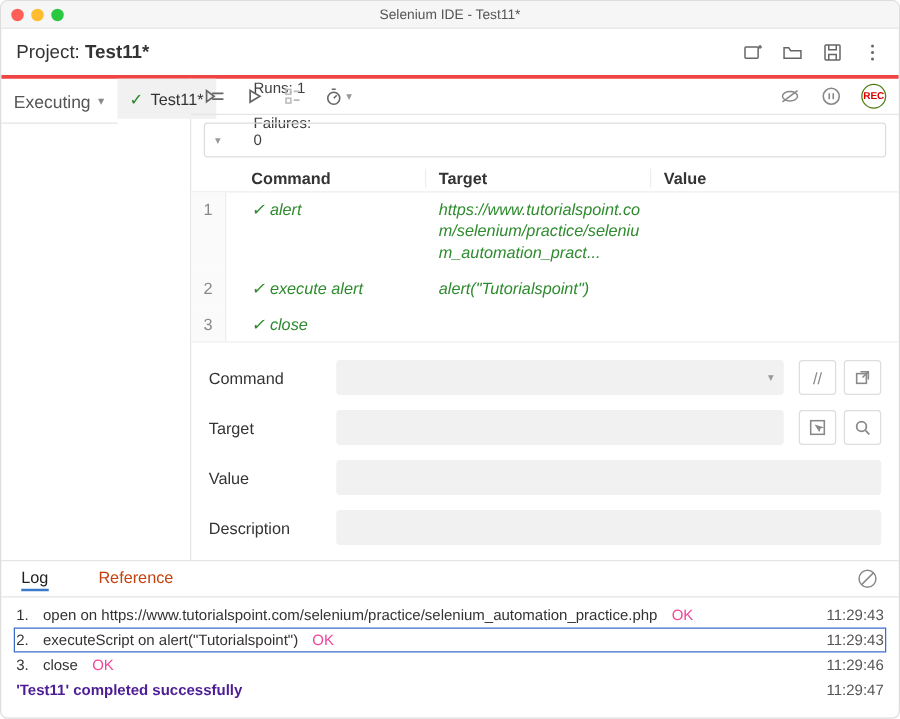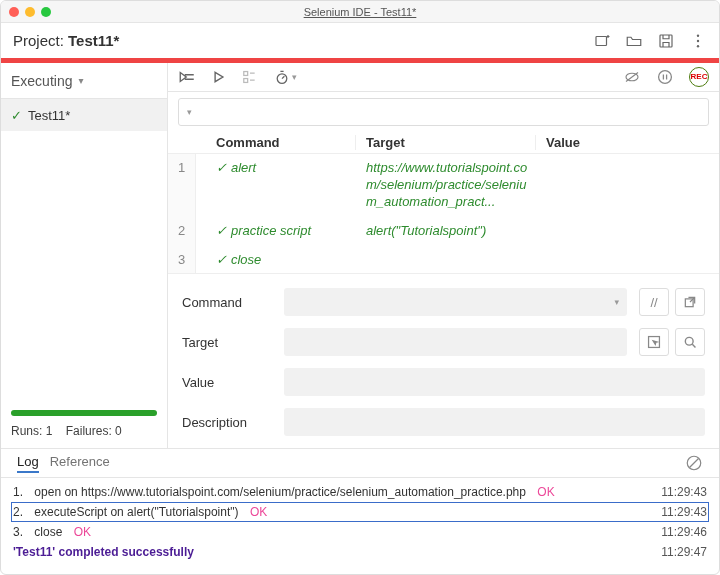--- a/index.html
+++ b/index.html
@@ -1,29 +1,29 @@
 <!DOCTYPE html>
 <html><head>
 <meta charset="utf-8">
 <style>
   * { box-sizing: border-box; margin: 0; padding: 0; font-family: -apple-system, BlinkMacSystemFont, "Segoe UI", Helvetica, Arial, sans-serif; }
   body { width: 720px; height: 575px; background: #fff; font-size: 13px; color: #333; overflow: hidden; border: 1px solid #ddd; border-radius: 6px; }
   .titlebar { height: 22px; display: flex; align-items: center; padding: 0 8px; border-bottom: 1px solid #e5e5e5; background: #f6f6f6; position: relative; }
   .traffic { display: flex; gap: 6px; }
   .dot { width: 10px; height: 10px; border-radius: 50%; }
   .dot.r { background: #ff5f57; } .dot.y { background: #febc2e; } .dot.g { background: #28c840; }
-  .titlebar-title { position: absolute; left: 0; right: 0; text-align: center; font-size: 11px; color: #555; text-decoration: underline; }
-  .projectbar { height: 40px; display: flex; align-items: center; justify-content: space-between; padding: 0 12px; border-bottom: 5px solid #ef4444; }
+  .titlebar-title { position: absolute; left: 0; right: 0; text-align: center; font-size: 11px; color: #555; }
+  .projectbar { height: 40px; display: flex; align-items: center; justify-content: space-between; padding: 0 12px; border-bottom: 3px solid #ef4444; }
   .projectbar .left { font-size: 15px; }
   .projectbar .left b { font-weight: 600; }
   .projectbar .right { display: flex; gap: 14px; align-items: center; }
   .iconbtn { width: 18px; height: 18px; display: inline-flex; align-items: center; justify-content: center; color: #666; cursor: pointer; }
   .iconbtn svg { width: 100%; height: 100%; }
   .main { display: flex; height: 385px; }
-  .sidebar { width: 167px; border-right: 1px solid #e5e5e5; display: flex; flex-direction: column; }
+  .sidebar { width: 152px; border-right: 1px solid #e5e5e5; display: flex; flex-direction: row; }
   .exec-header { height: 36px; display: flex; align-items: center; padding: 0 10px; gap: 6px; border-bottom: 1px solid #e5e5e5; color: #555; font-size: 14px; }
   .exec-header .chev { font-size: 10px; color: #888; }
   .test-row { height: 32px; display: flex; align-items: center; padding: 0 10px; gap: 6px; background: #f1f1f1; font-size: 13px; }
   .check { color: #2e8b2e; font-size: 13px; }
   .spacer { flex: 1; }
   .progress { height: 6px; margin: 0 10px 8px 10px; border-radius: 3px; background: #2aa02a; }
   .stats { padding: 0 10px 10px 10px; font-size: 12px; color: #404040; }
   .content { flex: 1; display: flex; flex-direction: column; }
   .toolbar { height: 36px; display: flex; align-items: center; padding: 0 10px; justify-content: space-between; border-bottom: 1px solid #e5e5e5; }
   .toolbar .grp { display: flex; gap: 16px; align-items: center; }
@@ -42,22 +42,22 @@
   .cmdrow .c { flex: 0 0 160px; padding: 6px 4px 6px 20px; display: flex; gap: 4px; }
   .cmdrow .t { flex: 0 0 180px; padding: 6px 4px 6px 10px; word-break: break-word; white-space: normal; line-height: 1.3; }
   .cmdrow .v { flex: 1; padding: 6px 4px 6px 10px; }
   .form { padding: 14px 14px 0 14px; }
   .frow { display: flex; align-items: center; margin-bottom: 12px; gap: 12px; }
   .frow label { width: 90px; font-size: 13px; color: #333; }
   .frow .field { flex: 1; height: 28px; background: #f1f1f1; border-radius: 3px; }
   .frow .btns { display: flex; gap: 6px; }
   .sqbtn { width: 30px; height: 28px; border: 1px solid #ddd; border-radius: 3px; display: inline-flex; align-items: center; justify-content: center; color: #888; font-size: 13px; }
   .tabs { height: 30px; display: flex; align-items: center; padding: 0 16px; gap: 28px; border-top: 1px solid #e5e5e5; border-bottom: 1px solid #e5e5e5; justify-content: space-between; }
-  .tabs .tleft { display: flex; gap: 11px; }
-  .tab { font-size: 13px; color: #737373; padding-bottom: 2px; cursor: pointer; }
+  .tabs .tleft { display: flex; gap: 40px; }
+  .tab { font-size: 13px; color: #c2410c; padding-bottom: 2px; cursor: pointer; }
   .tab.active { border-bottom: 2px solid #3a78c9; color: #222; }
   .log { padding: 4px 10px; font-size: 12px; }
   .logrow { display: flex; justify-content: space-between; padding: 3px 2px; align-items: center; }
   .logrow .msg { display: flex; gap: 4px; }
   .logrow .ok { color: #ec4899; }
   .logrow.sel { border: 1px solid #3a6cc9; padding: 2px 1px; }
   .logrow.done .msg { color: #4c1d95; font-weight: 700; }
   .ts { color: #555; }
   .chev-down { font-size: 9px; color: #999; }
   .dropdown-field { flex: 1; height: 28px; background: #f1f1f1; border-radius: 3px; display:flex; align-items:center; justify-content:flex-end; padding-right:8px; }
@@ -194,21 +194,21 @@
             <span class="check">✓</span>
             <span>alert</span>
           </div>
         <div class="t">https://www.tutorialspoint.com/selenium/practice/selenium_automation_pract...</div>
         <div class="v"></div>
       </div>
       <div class="cmdrow">
         <div class="idx">2</div>
         <div class="c">
             <span class="check">✓</span>
-            <span>practice script</span>
+            <span>execute alert</span>
           </div>
         <div class="t">alert("Tutorialspoint")</div>
         <div class="v"></div>
       </div>
       <div class="cmdrow">
         <div class="idx">3</div>
         <div class="c">
             <span class="check">✓</span>
             <span>close</span>
           </div>

